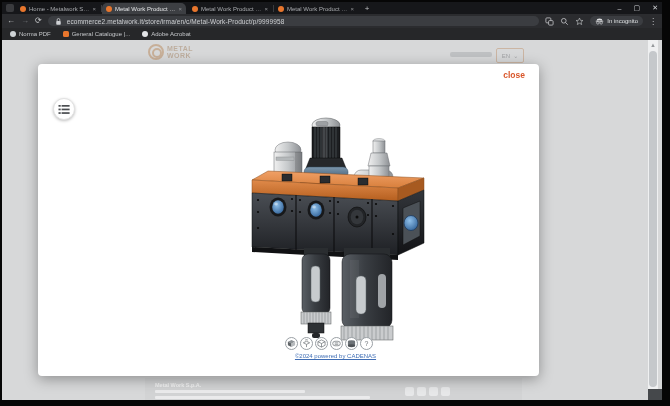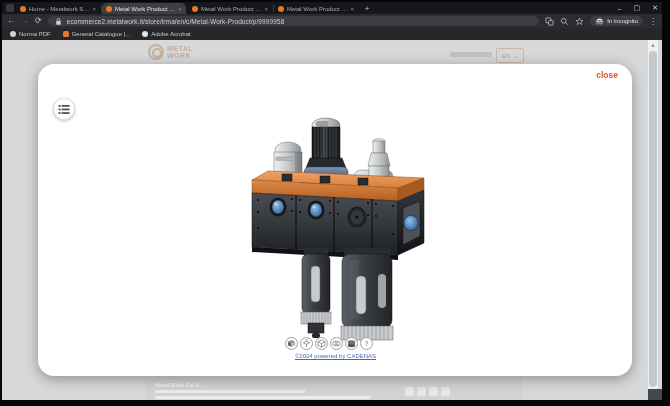--- a/index.html
+++ b/index.html
@@ -48,22 +48,22 @@
   .sitelogo{position:absolute;left:146px;top:4px;display:flex;gap:3px;opacity:.55;align-items:center;}
   .logoring{width:16px;height:16px;border-radius:50%;border:2.5px solid #bb8e64;box-sizing:border-box;}
   .logoring i{display:block;width:6px;height:6px;border-radius:50%;border:2px solid #bb8e64;margin:2px 0 0 2px;}
   .logotxt{font-size:7px;font-weight:bold;color:#a88a6d;line-height:7px;letter-spacing:.5px;}
   .hdrbar{position:absolute;left:448px;top:12px;width:42px;height:5px;background:#b9bbbd;border-radius:2px;opacity:.8;}
   .langbox{position:absolute;left:494px;top:8px;width:26px;height:13px;border:1px solid #c9b09a;
            border-radius:2px;display:flex;align-items:center;justify-content:center;gap:3px;
            color:#97999b;font-size:6px;opacity:.85;}
 
   
-  .modal{position:absolute;left:36px;top:24px;width:594px;height:312px;background:#ffffff;
-         border-radius:16px;box-shadow:0 3px 14px rgba(0,0,0,.35);z-index:5;}
+  .modal{position:absolute;left:36px;top:24px;width:501px;height:312px;background:#ffffff;
+         border-radius:4px;box-shadow:0 3px 14px rgba(0,0,0,.35);z-index:5;}
   .closelbl{position:absolute;right:14px;top:6px;color:#d9572b;font-size:8.5px;font-weight:bold;}
   .menufab{position:absolute;left:15px;top:34px;width:22px;height:22px;border-radius:50%;background:#fff;
            border:1px solid #e2e2e2;box-shadow:0 1px 3px rgba(0,0,0,.25);box-sizing:border-box;}
   .menufab svg{display:block;margin:4px auto 0;}
   .modelwrap{position:absolute;left:200px;top:44px;width:190px;height:240px;}
   .vbtns{position:absolute;left:247px;top:273px;display:flex;gap:2px;}
   .vbtn{width:13px;height:13px;border-radius:50%;border:1px solid #9aa0a5;background:#fff;box-sizing:border-box;
         display:flex;align-items:center;justify-content:center;color:#6e7378;font-size:7px;line-height:11px;}
   .credit{position:absolute;left:215px;top:289px;width:165px;text-align:center;font-size:6px;
           color:#3f6db4;text-decoration:underline;}

